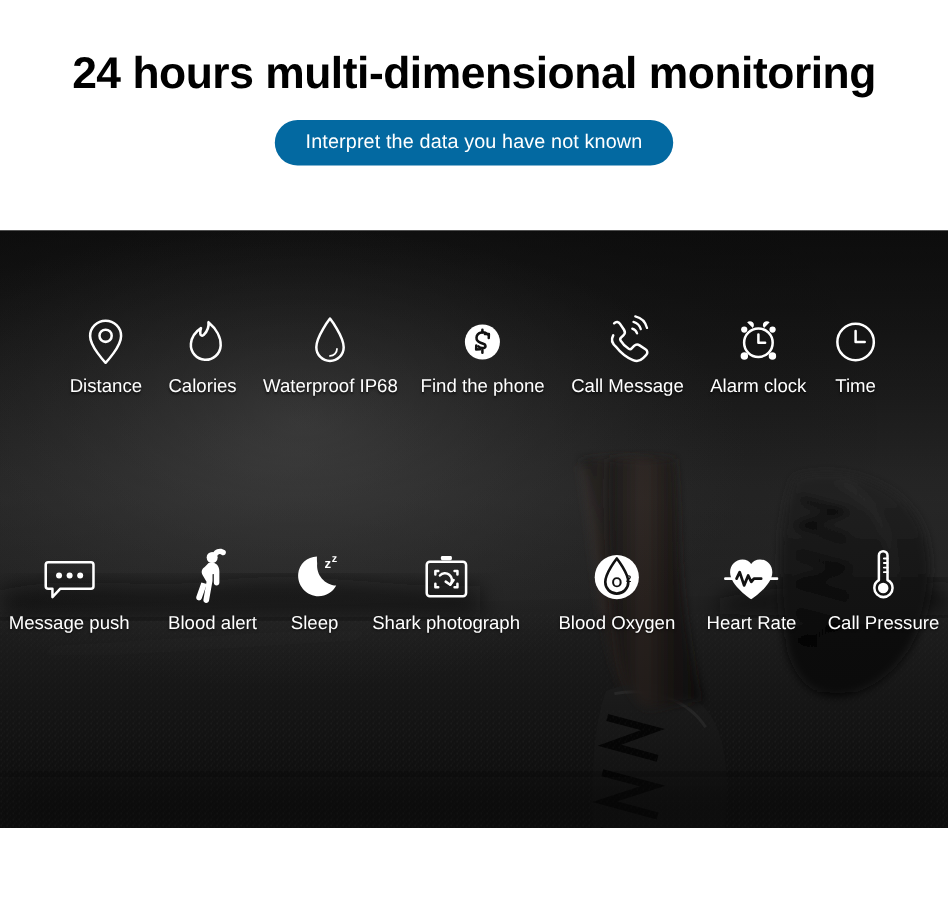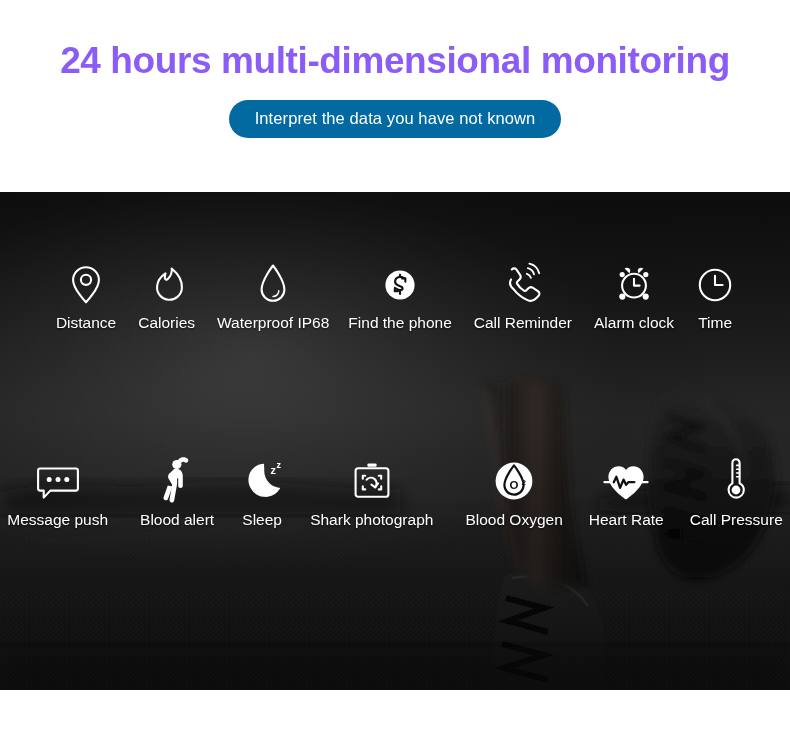--- a/index.html
+++ b/index.html
@@ -23,21 +23,21 @@
     box-sizing: border-box;
     display: flex;
     flex-direction: column;
     align-items: center;
     justify-content: flex-start;
     padding-top: 42px;
   }
   .headline {
     font-size: 37px;
     font-weight: bold;
-    color: #8b5cf6;
+    color: #000000;
     letter-spacing: -0.4px;
     line-height: 1.05;
     white-space: nowrap;
     font-family: "Liberation Sans", sans-serif;
   }
   .subpill {
     margin-top: 19px;
     background: #0369a1;
     color: #ffffff;
     font-size: 16.5px;
@@ -287,21 +287,21 @@
 
       <div class="feature" style="margin-right:22px">
         <span class="ico">
           <svg width="42" height="44" viewBox="0 0 42 44">
             <path class="s" d="M9.8 7.4c1.6-1.6 3.7-1.3 4.9 0.5l3.3 4.9c1 1.5 0.8 3.3-0.5 4.6l-2 2c-0.7 0.7-0.8 1.7-0.3 2.5 1.6 2.7 4 5.1 6.7 6.7 0.8 0.5 1.9 0.4 2.5-0.3l2-2c1.3-1.3 3.1-1.5 4.6-0.5l4.9 3.3c1.8 1.2 2.1 3.3 0.5 4.9l-2.5 2.5c-2.2 2.2-5.5 2.9-8.4 1.6-5.5-2.4-10.3-6.2-14-11C8 24.3 7.3 20.6 9 17.5"></path>
             <path class="s" style="stroke-width:1.9" d="M25.9 6.2c2.9 0.8 5.3 3.2 6.1 6.1"></path>
             <path class="s" style="stroke-width:1.9" d="M24.9 11.8c1.9 0.6 3.4 2.1 4 4"></path>
             <path class="s" style="stroke-width:1.9" d="M27.4 1.6c4.8 1.1 8.6 4.9 9.8 9.7"></path>
           </svg>
         </span>
-        <span class="lbl">Call Reminder</span>
+        <span class="lbl">Call Message</span>
       </div>
 
       <div class="feature" style="margin-right:22px">
         <span class="ico">
           <svg width="44" height="42" viewBox="0 0 44 42">
             <circle class="s" cx="22" cy="21.6" r="11.9"></circle>
             <path class="s" d="M22 14.8v6.8h5.6"></path>
             <path class="w" d="M12.6 4.6c1.3-1.3 3.4-1.3 4.7 0 1.3 1.3 1.3 3.4 0 4.7L12.6 4.6z"></path>
             <path class="w" d="M31.4 4.6c-1.3-1.3-3.4-1.3-4.7 0-1.3 1.3-1.3 3.4 0 4.7L31.4 4.6z"></path>
             <circle class="w" cx="10.3" cy="32.6" r="3.1"></circle>

